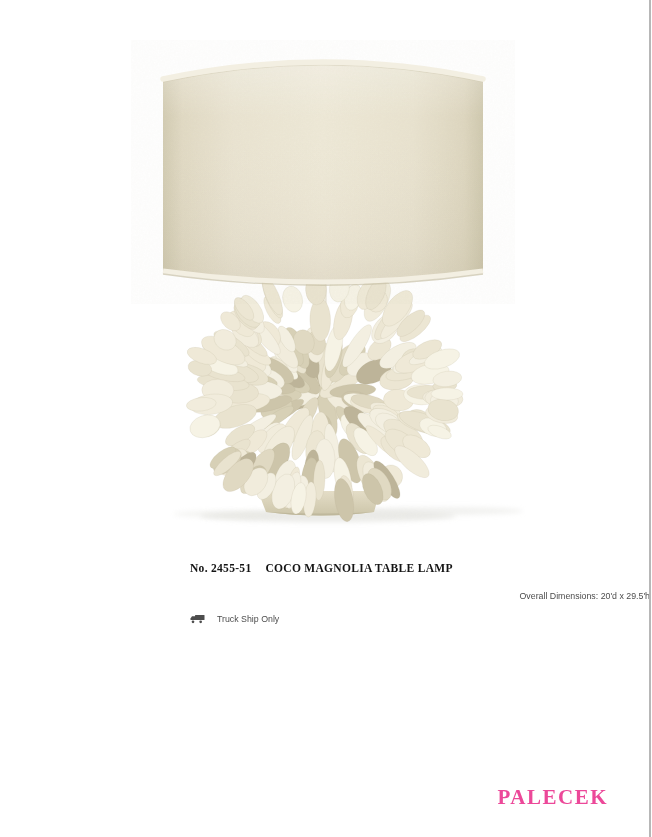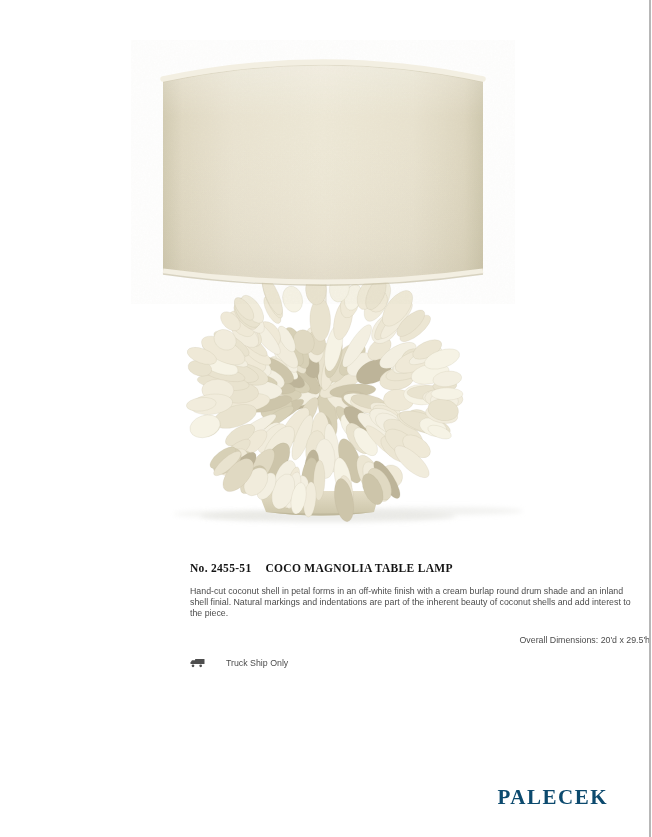--- a/index.html
+++ b/index.html
@@ -47,42 +47,42 @@
   .dims {
     margin-top: 16px;
     font-size: 8.8px;
     color: #4c4c4c;
     text-align: right;
   }
   .ship {
     margin-top: 13px;
     display: flex;
     align-items: center;
-    gap: 21px;
+    gap: 12px;
   }
   .ship .label {
     font-size: 8.8px;
     color: #4c4c4c;
   }
   .truck-icon svg { display: block; }
   .footer-address {
     position: absolute;
     left: 40px; top: 799px;
     font-size: 8.5px;
     letter-spacing: 0.6px;
     color: #8d8d8d;
   }
   .brand-logo {
     position: absolute;
     right: 44px; top: 785px;
     font-family: "Liberation Serif", serif;
     font-weight: bold;
     font-size: 21px;
     letter-spacing: 1.5px;
-    color: #0c4a6e;
+    color: #ec4899;
   }
 </style>
 </head>
 <body>
 
 <div class="page">
 
   <figure class="lamp-figure">
     <svg id="lamp-svg" width="410" height="500" viewBox="0 0 410 500" xmlns="http://www.w3.org/2000/svg">
       <defs>
@@ -354,23 +354,20 @@
         <path d="M45,233 Q205,255 365,233" fill="none" stroke="#f3efe2" stroke-width="5"></path>
         <path d="M45,236 Q205,258.5 365,236" fill="none" stroke="#c7c0a6" stroke-width="1.3" opacity="0.7"></path>
       </g>
     </svg>
   </figure>
 
   <section class="info">
     <h1 class="title">
       <span class="sku">No. 2455-51</span><span>COCO MAGNOLIA TABLE LAMP</span>
     </h1>
-    <p class="desc">Hand-cut coconut shell in petal forms in an off-white finish with a cream burlap round drum shade and an inland
-shell finial. Natural markings and indentations are part of the inherent beauty of coconut shells and add interest to
-the piece.</p>
     <p class="dims">Overall Dimensions: 20'd x 29.5'h</p>
     <div class="ship">
       <span class="truck-icon">
         <svg width="15" height="10" viewBox="0 0 18 11" xmlns="http://www.w3.org/2000/svg">
           <rect x="6" y="0.6" width="11.4" height="6.2" rx="0.6" fill="#4d4d4d"></rect>
           <path d="M6.4,2.2 L2.4,2.2 L0.6,4.9 L0.6,6.8 L6.4,6.8 Z" fill="#4d4d4d"></path>
           <circle cx="3.6" cy="8.9" r="1.6" fill="#4d4d4d"></circle>
           <circle cx="12.8" cy="8.9" r="1.6" fill="#4d4d4d"></circle>
         </svg>
       </span>

